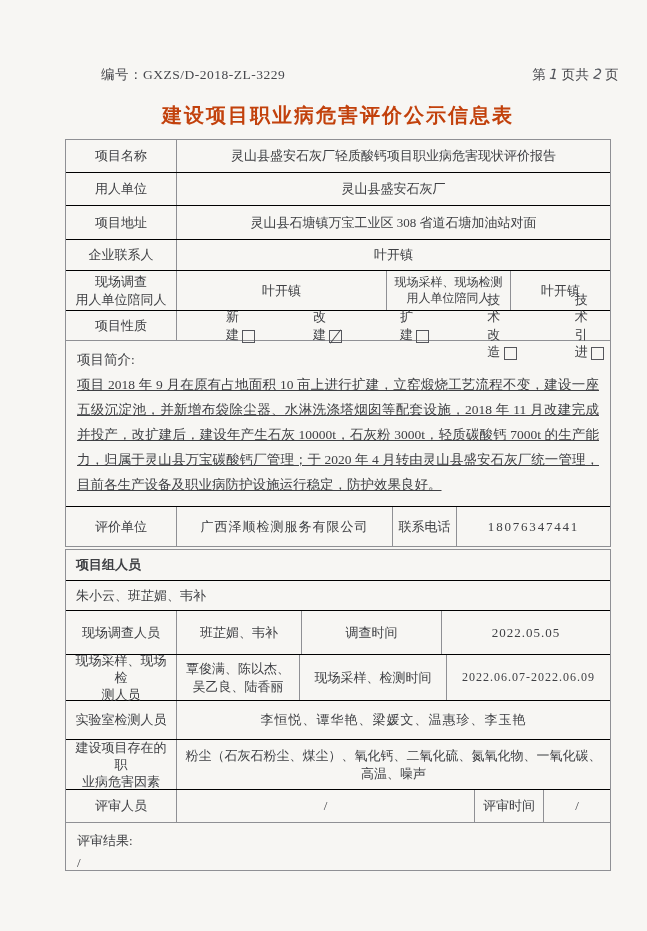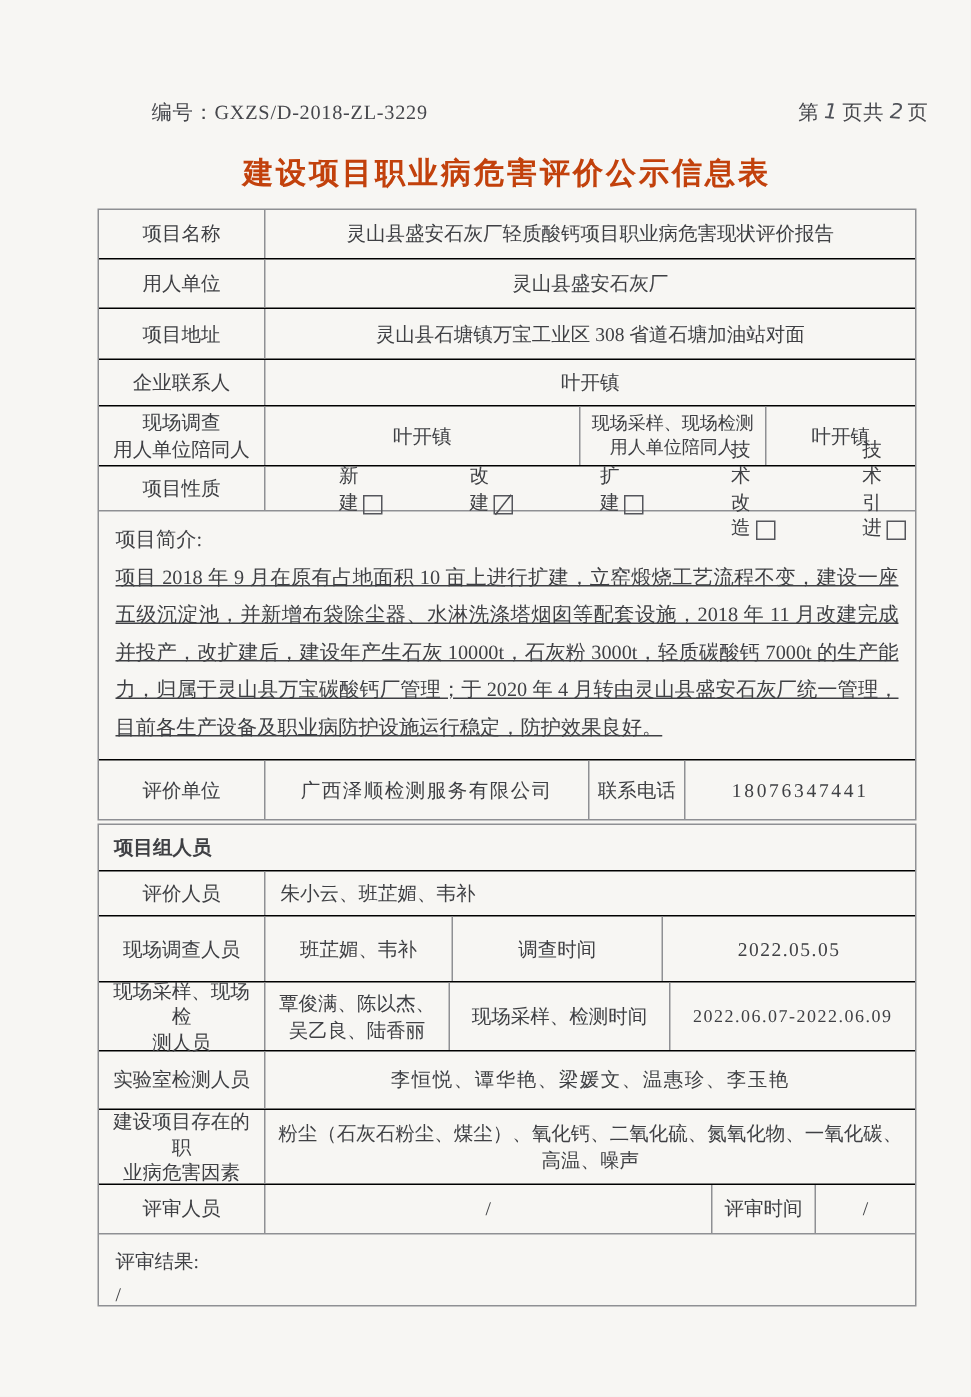--- a/index.html
+++ b/index.html
@@ -155,21 +155,20 @@
       <div class="cell" style="width:64px;flex:none;padding:2px 2px">联系电话</div>
       <div class="cell fill sp2">18076347441</div>
     </div>
   </div>
 
   <div class="tbl tbl2">
     <div class="row" style="height:30px">
       <div class="cell fill left bold">项目组人员</div>
     </div>
     <div class="row" style="height:30px">
-      <div class="cell lab">评价人员</div>
       <div class="cell fill left">朱小云、班芷媚、韦补</div>
     </div>
     <div class="row" style="height:44px">
       <div class="cell lab">现场调查人员</div>
       <div class="cell" style="width:125px;flex:none">班芷媚、韦补</div>
       <div class="cell" style="width:140px;flex:none">调查时间</div>
       <div class="cell fill sp1">2022.05.05</div>
     </div>
     <div class="row" style="height:46px">
       <div class="cell lab pre">现场采样、现场检

